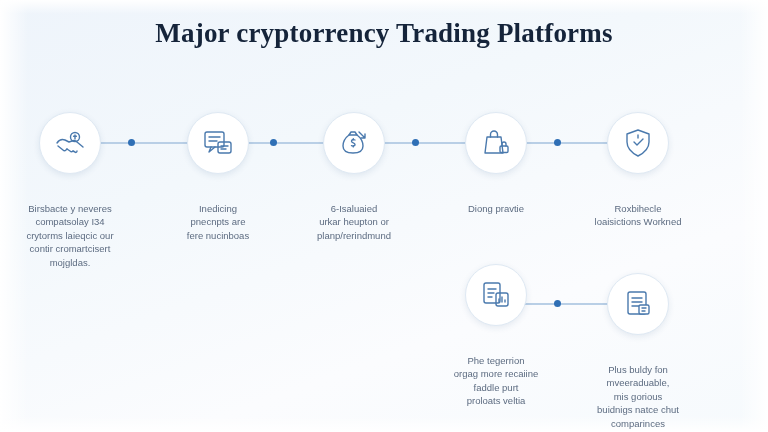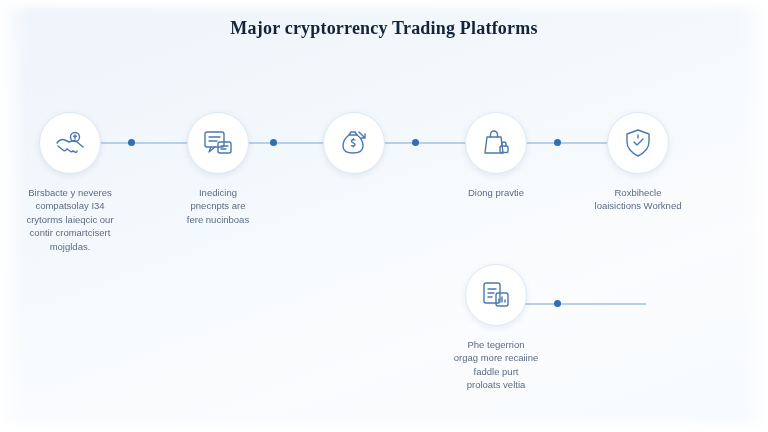--- a/index.html
+++ b/index.html
@@ -49,21 +49,21 @@
     pointer-events: none;
   }
 
   .title {
     position: absolute;
     top: 18px;
     left: 0;
     width: 768px;
     text-align: center;
     font-family: "Liberation Serif", serif;
-    font-size: 18px;
+    font-size: 27px;
     font-weight: bold;
     color: #15243a;
     letter-spacing: 0.2px;
   }
 
   
   .connector {
     position: absolute;
     height: 2px;
     background: #b9cfe6;
@@ -93,21 +93,21 @@
     border: 1px solid #dfe9f3;
     box-shadow: 0 2px 6px rgba(40,80,130,0.10);
     display: flex;
     align-items: center;
     justify-content: center;
   }
   .bubble svg {
     display: block;
   }
   .node-text {
-    margin-top: 12px;
+    margin-top: 28px;
     text-align: center;
     font-size: 9.5px;
     line-height: 1.42;
     color: #5c6b80;
     padding: 0 2px;
     filter: blur(0.45px);
     white-space: pre-line;
   }
 </style>
 </head>
@@ -172,20 +172,23 @@
       <span>
         <svg width="34" height="34" viewBox="0 0 34 34" fill="none" stroke="#4a79ad" stroke-width="1.4" stroke-linecap="round" stroke-linejoin="round">
           <path d="M12 9h8l-2-3h-4z"></path>
           <path d="M12 9c-4 3-6 7-6 11 0 4 3 7 10 7s10-3 10-7c0-4-2-8-6-11"></path>
           <path d="M18 14c-1.5-.8-3.5-.3-3.5 1.3 0 1.8 3.5 1.3 3.5 3.1 0 1.6-2 2.1-3.5 1.3"></path>
           <path d="M16.3 12.7v1.1M16.3 19.8v1.1"></path>
           <path d="M22 6l6 6M28 12v-4M28 12h-4"></path>
         </svg>
       </span>
     </div>
+    <div class="node-text">6-Isaluaied
+urkar heupton or
+planp/rerindmund</div>
   </div>
 
   <div class="node" style="left:434px; top:112px;">
     <div class="bubble">
       <span>
         <svg width="34" height="34" viewBox="0 0 34 34" fill="none" stroke="#4a79ad" stroke-width="1.4" stroke-linecap="round" stroke-linejoin="round">
           <path d="M8 11h14l2 16H6z"></path>
           <path d="M11.5 11V8.5a3.5 3.5 0 017 0V11"></path>
           <rect x="21" y="20" width="8" height="6.5" rx="1.2"></rect>
           <path d="M23 20v-2a2 2 0 014 0v2"></path>
@@ -219,19 +222,36 @@
           <path d="M20 24v-3M23 24v-5M26 24v-2"></path>
         </svg>
       </span>
     </div>
     <div class="node-text">Phe tegerrion
 orgag more recaiine
 faddle purt
 proloats veltia</div>
   </div>
 
+  <div class="node" style="left:576px; top:273px;">
+    <div class="bubble">
+      <span>
+        <svg width="34" height="34" viewBox="0 0 34 34" fill="none" stroke="#4a79ad" stroke-width="1.4" stroke-linecap="round" stroke-linejoin="round">
+          <rect x="7" y="5" width="18" height="22" rx="2"></rect>
+          <path d="M11 11h10M11 15h10M11 19h7"></path>
+          <rect x="18" y="18" width="10" height="9" rx="1.5" fill="#ffffff"></rect>
+          <path d="M21 21h4M21 24h3"></path>
+        </svg>
+      </span>
+    </div>
+    <div class="node-text">Plus buldy fon
+mveeraduable,
+mis gorious
+buidnigs natce chut
+comparinces</div>
+  </div>
 
   <div class="edge-fade-left"></div>
   <div class="edge-fade-right"></div>
   <div class="edge-fade-top"></div>
   <div class="edge-fade-bottom"></div>
 
 </div>
 
 </body></html>

